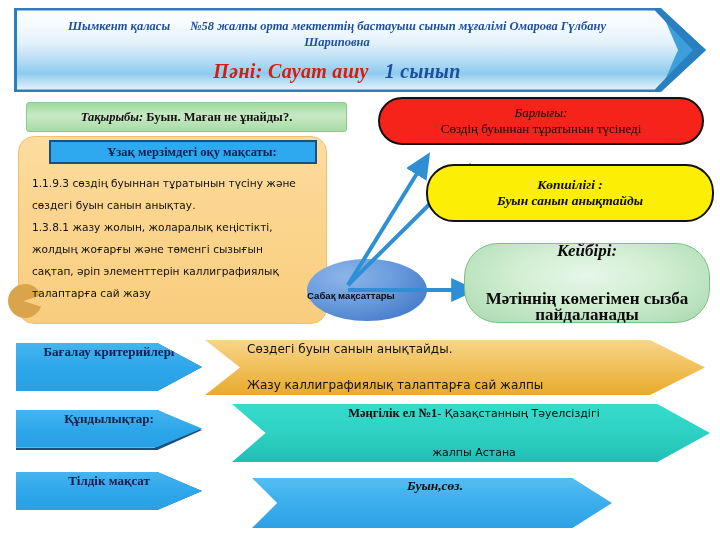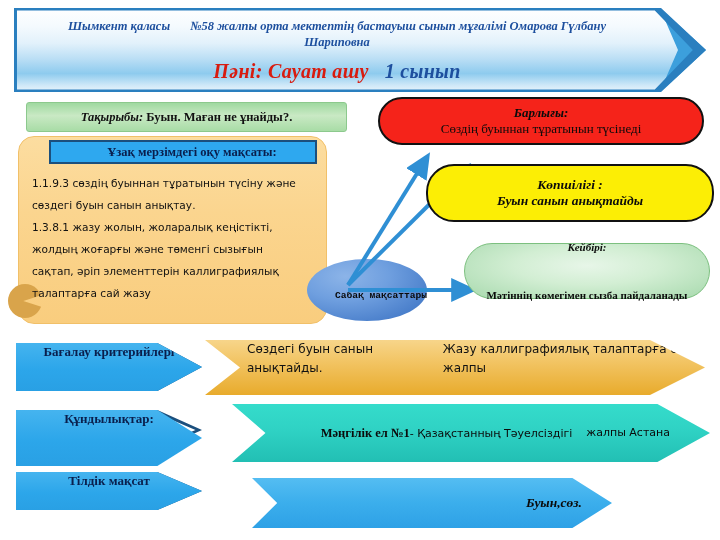--- a/index.html
+++ b/index.html
@@ -162,22 +162,22 @@
     width: 120px;
     height: 62px;
     border-radius: 50%;
     background: radial-gradient(ellipse at 32% 28%, #8cb4e8 0%, #6f9fdf 38%, #4a7fcb 78%, #3d6fba 100%);
   }
   #center-ellipse-label {
     position: absolute;
     left: 307px;
     top: 290px;
     width: 120px;
-    text-align: right;
-    font-family: Liberation Mono, monospace;
+    text-align: left;
+    font-family: Liberation Sans, sans-serif;
     font-size: 9.6px;
     font-weight: bold;
     color: #0a0a0a;
   }
 
   
   #connector-arrows {
     position: absolute;
     left: 330px;
     top: 140px;
@@ -201,43 +201,43 @@
     left: 378px;
     top: 97px;
     width: 326px;
     height: 48px;
     background: #f5231a;
     border: 2px solid #111;
     border-radius: 24px;
     font-size: 13px;
     color: #0b0b0b;
   }
-  #pill-all .lead { font-style: italic; font-weight: bold; }
+  #pill-all .lead { font-style: italic; font-weight: normal; }
   #pill-most {
     left: 426px;
     top: 164px;
     width: 288px;
     height: 58px;
     background: #fcee05;
     border: 2px solid #111;
     border-radius: 28px;
     font-size: 13.5px;
     font-style: italic;
     font-weight: bold;
     color: #0b0b0b;
   }
   #pill-some {
     left: 464px;
     top: 243px;
     width: 246px;
-    height: 56px;
+    height: 80px;
     background: radial-gradient(ellipse at 50% 40%, #e7f6e8 0%, #d2eed3 42%, #a7d9ad 100%);
     border: 1px solid #7cc07f;
     border-radius: 34px;
-    font-size: 11px;
+    font-size: 17px;
     font-weight: bold;
     color: #0b0b0b;
     gap: 32px;
   }
   #pill-some .lead { font-style: italic; }
 
   
   .label-chevron {
     position: absolute;
     display: flex;
@@ -255,41 +255,41 @@
   }
   .label-chevron-border {
     position: absolute;
     background: #1b4f7d;
     -webkit-clip-path: polygon(0 0, 76% 0, 100% 50%, 76% 100%, 0 100%, 0 94%, 74.6% 94%, 96.5% 50%, 74.6% 6%, 0 6%);
     clip-path: polygon(0 0, 76% 0, 100% 50%, 76% 100%, 0 100%, 0 94%, 74.6% 94%, 96.5% 50%, 74.6% 6%, 0 6%);
   }
   .value-chevron {
     position: absolute;
     display: flex;
-    flex-direction: row;
-    justify-content: flex-end;
+    flex-direction: column;
+    justify-content: space-between;
     box-sizing: border-box;
     -webkit-clip-path: polygon(0 0, 89% 0, 100% 50%, 89% 100%, 0 100%, 7% 50%);
     clip-path: polygon(0 0, 89% 0, 100% 50%, 89% 100%, 0 100%, 7% 50%);
     gap: 14px;
   }
 
   #crit-label  { left: 16px;  top: 343px; width: 186px; height: 48px; }
   #crit-label-b{ left: 16px;  top: 343px; width: 186px; height: 48px; }
   #crit-value {
     left: 205px; top: 340px; width: 500px; height: 55px;
     background: linear-gradient(to bottom, #f7d58a 0%, #f2c463 40%, #e8ab2c 100%);
     padding-left: 42px;
     font-family: "DejaVu Sans", sans-serif;
     font-size: 12px;
     line-height: 19px;
     color: #111;
   }
 
-  #val-label  { left: 16px;  top: 410px; width: 186px; height: 56px; }
+  #val-label  { left: 16px;  top: 410px; width: 186px; height: 37px; }
   #val-label-b{ left: 16px;  top: 410px; width: 186px; height: 40px; }
   #val-value {
     left: 232px; top: 404px; width: 478px; height: 58px;
     background: linear-gradient(to bottom, #35dccb 0%, #2fd2c4 45%, #22bfb4 100%);
     text-align: center;
     align-items: center;
     font-size: 12.5px;
     line-height: 18px;
     color: #0b0b0b;
     font-weight: bold;

